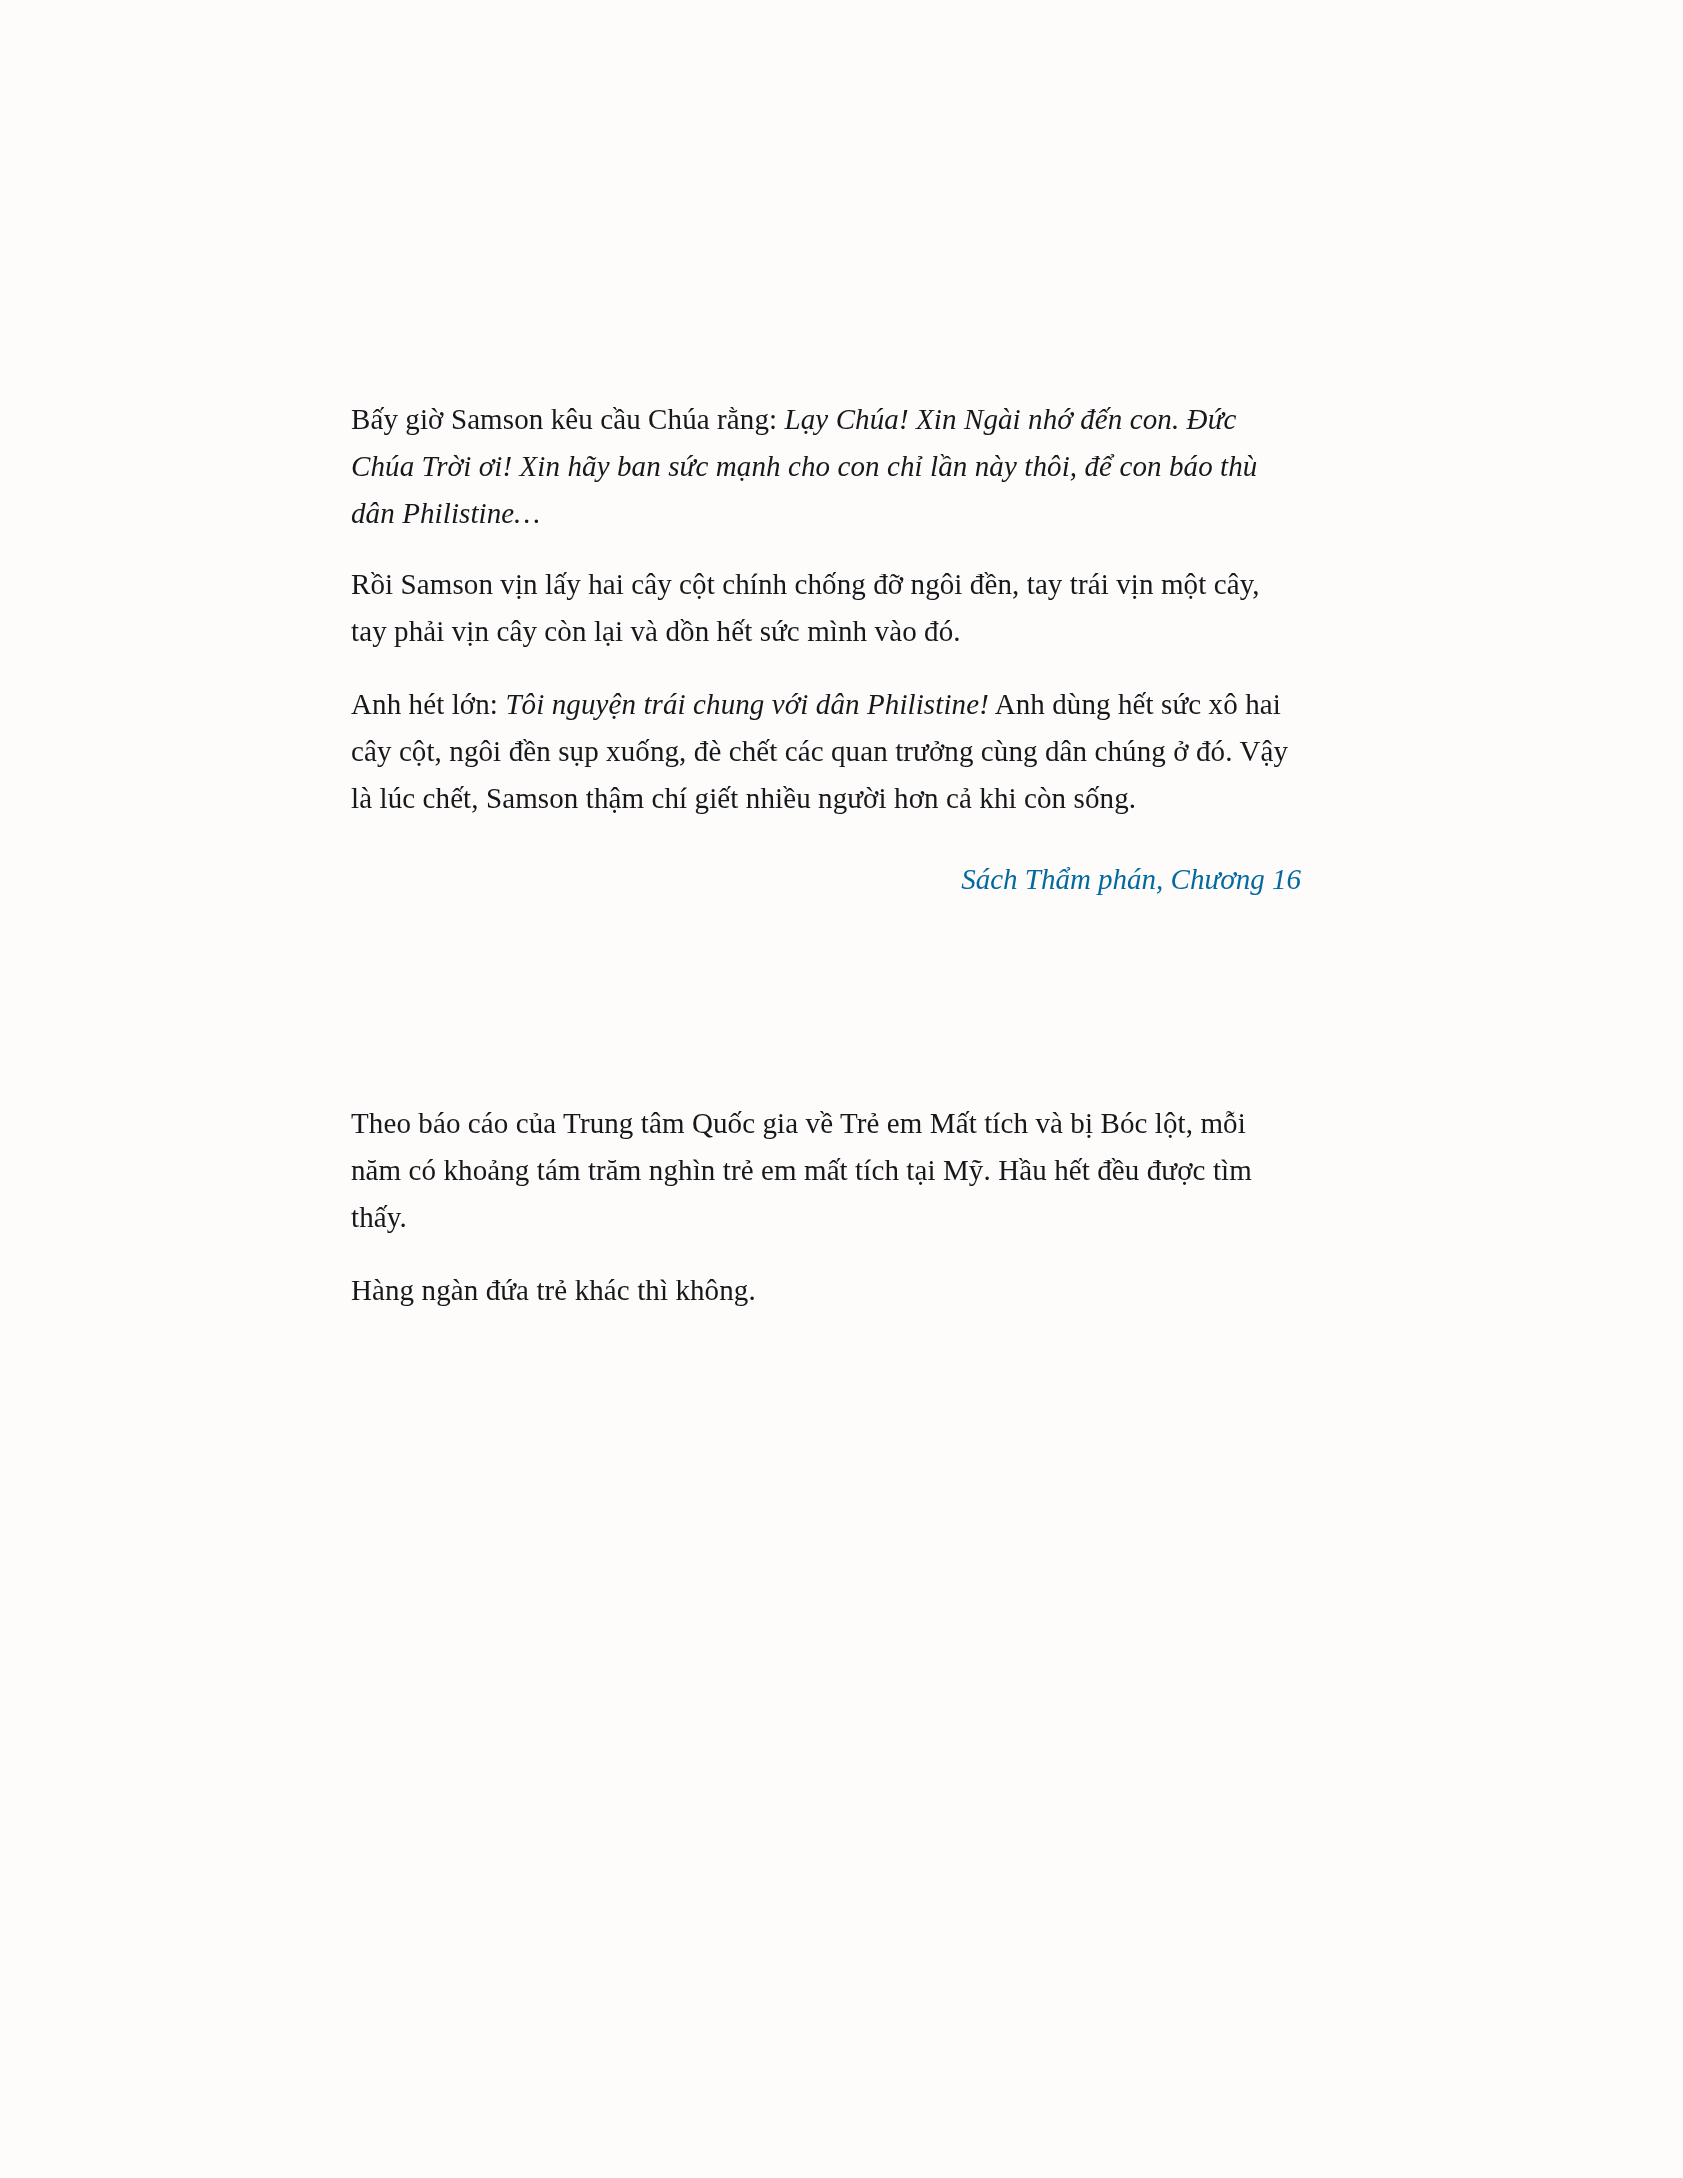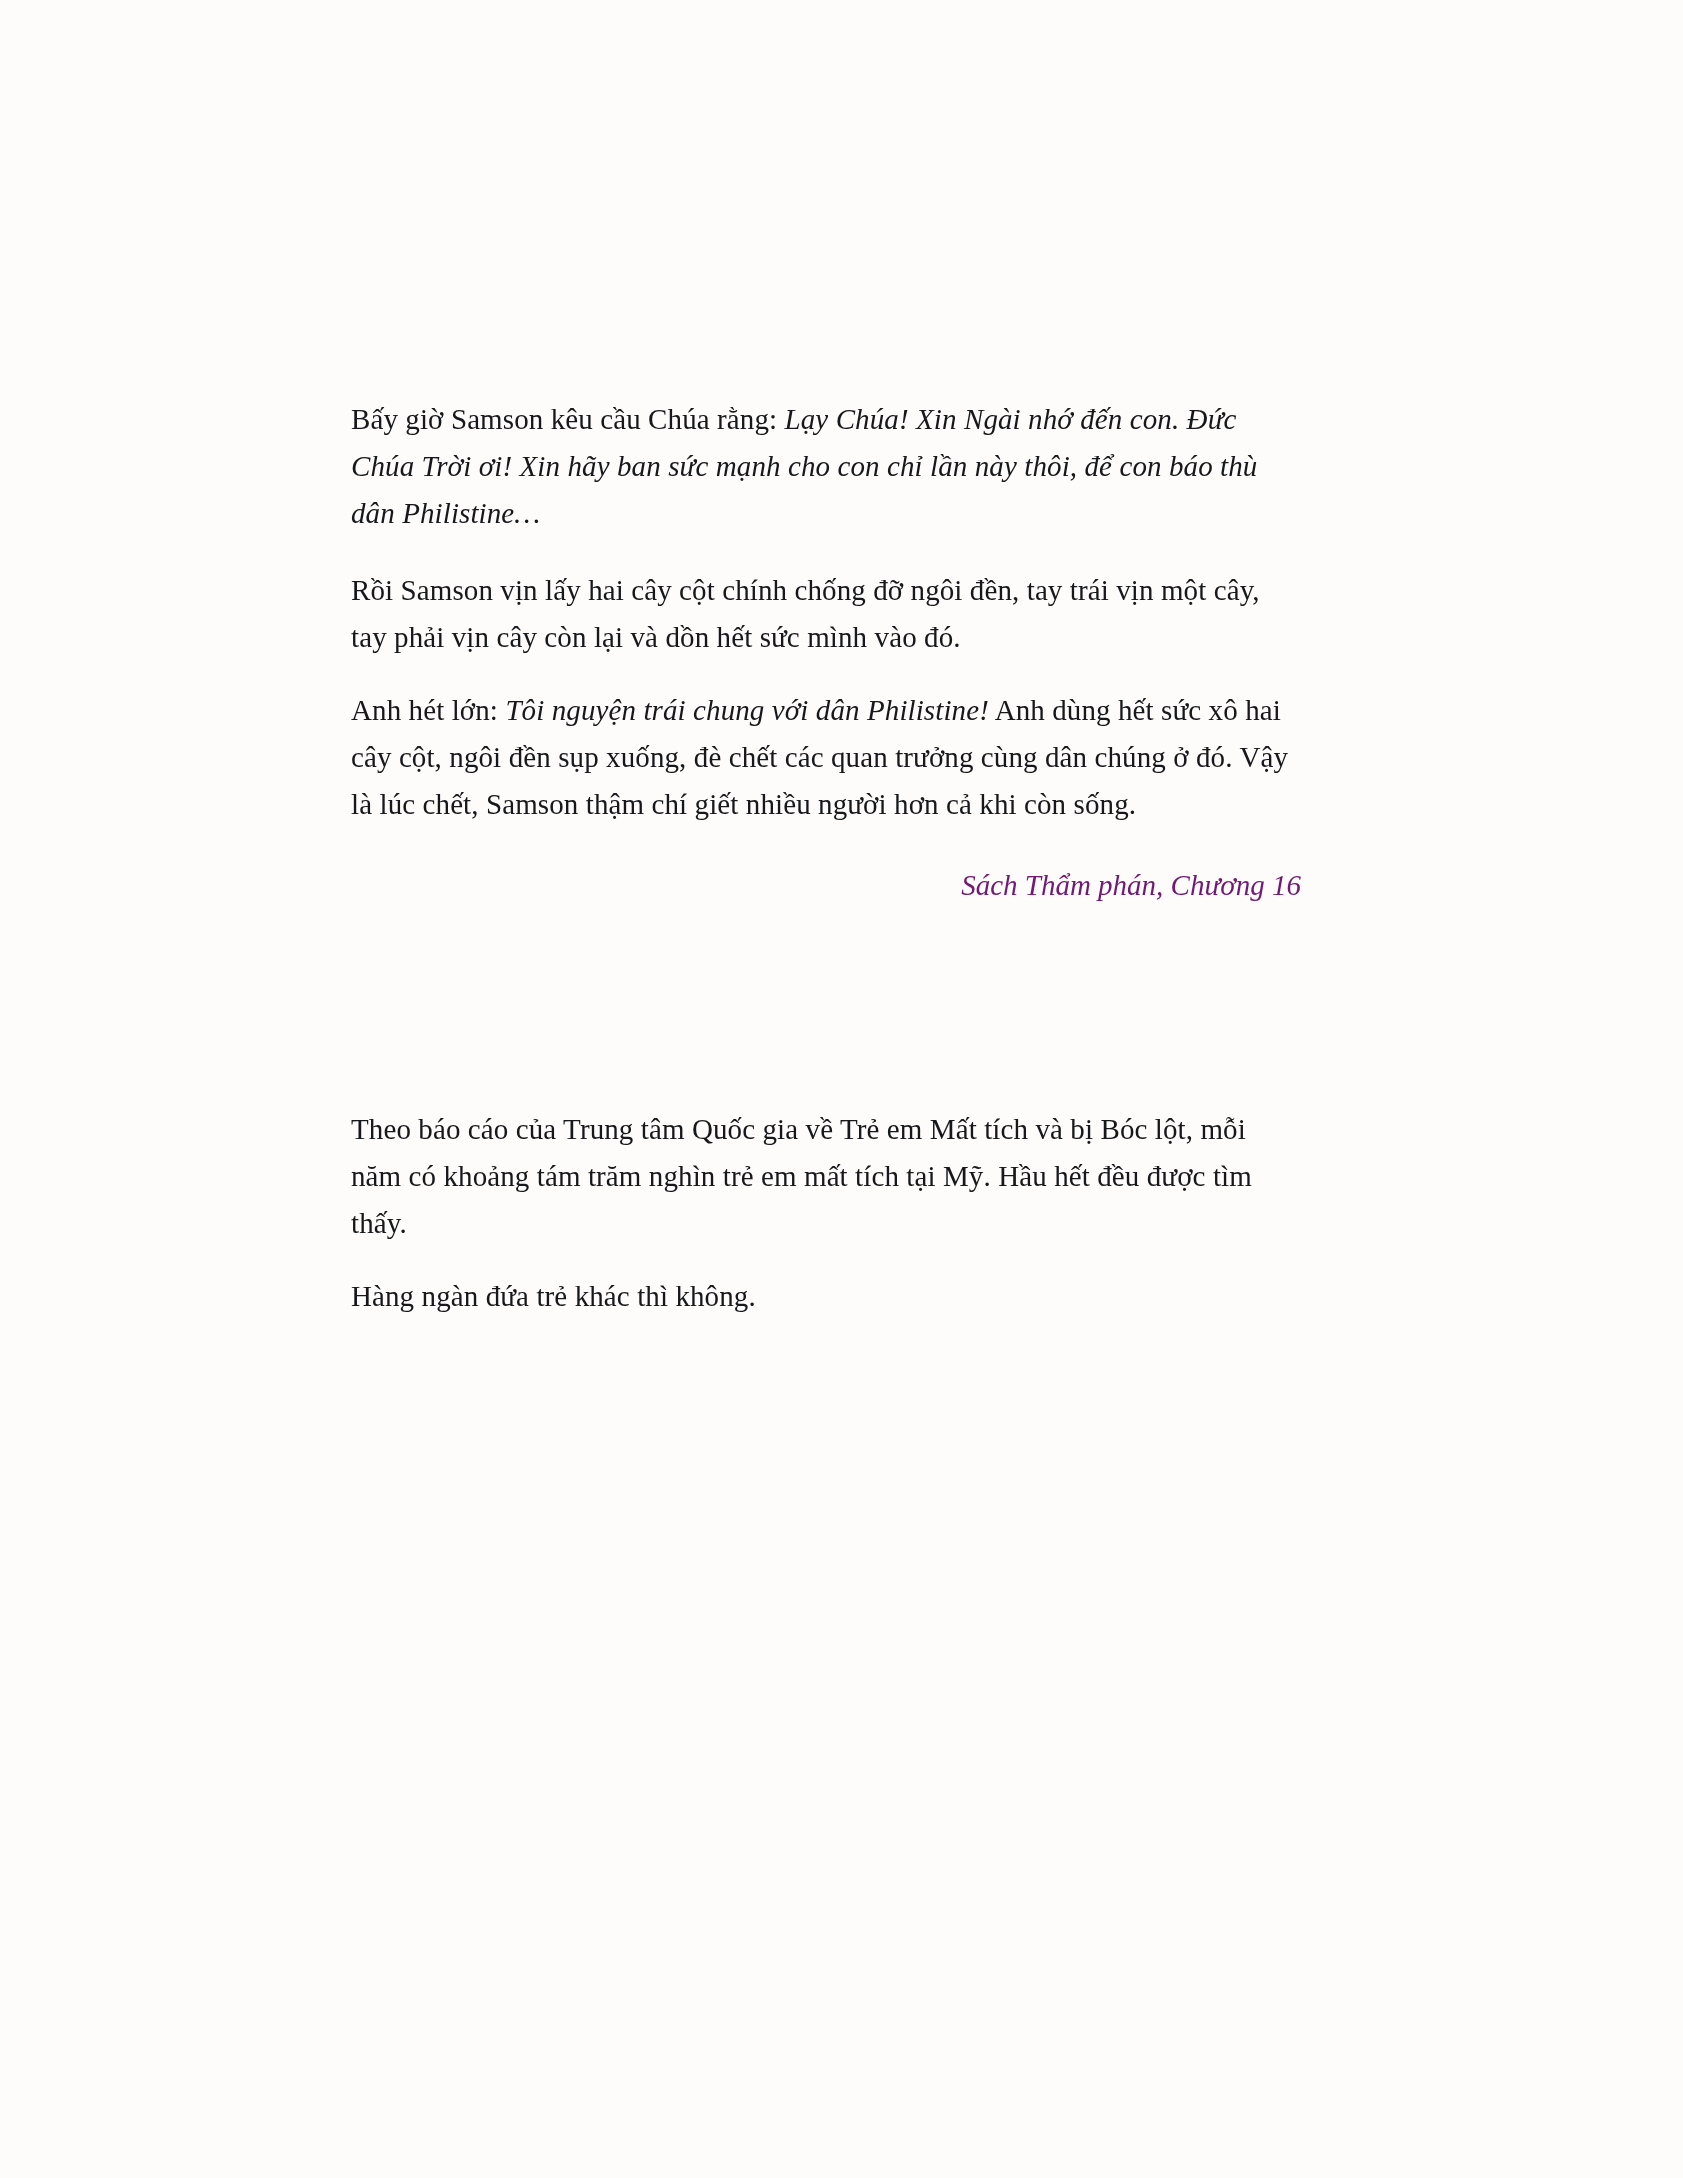--- a/index.html
+++ b/index.html
@@ -32,35 +32,35 @@
     letter-spacing: 0.1px;
   }
   .para .it {
     font-style: italic;
   }
   .attrib {
     font-family: "Liberation Serif", serif;
     font-style: italic;
     font-size: 29px;
     line-height: 1.6;
-    color: #701a75;
+    color: #0369a1;
     text-align: right;
     margin: 34px 0 0 0;
   }
   .gap-lg {
     height: 91px;
   }
   .gap-xl {
     height: 107px;
   }
   .block {
     margin: 0;
   }
   .first-para {
-    margin-bottom: 30px;
+    margin-bottom: 24px;
   }
 </style>
 </head>
 <body>
 
 <div class="page">
   <div class="content">
 
     <div class="block">
       <p class="para first-para"><span>Bấy giờ Samson kêu cầu Chúa rằng: </span><span class="it">Lạy Chúa! Xin Ngài nhớ đến con. Đức Chúa Trời ơi! Xin hãy ban sức mạnh cho con chỉ lần này thôi, để con báo thù dân Philistine…</span></p>

